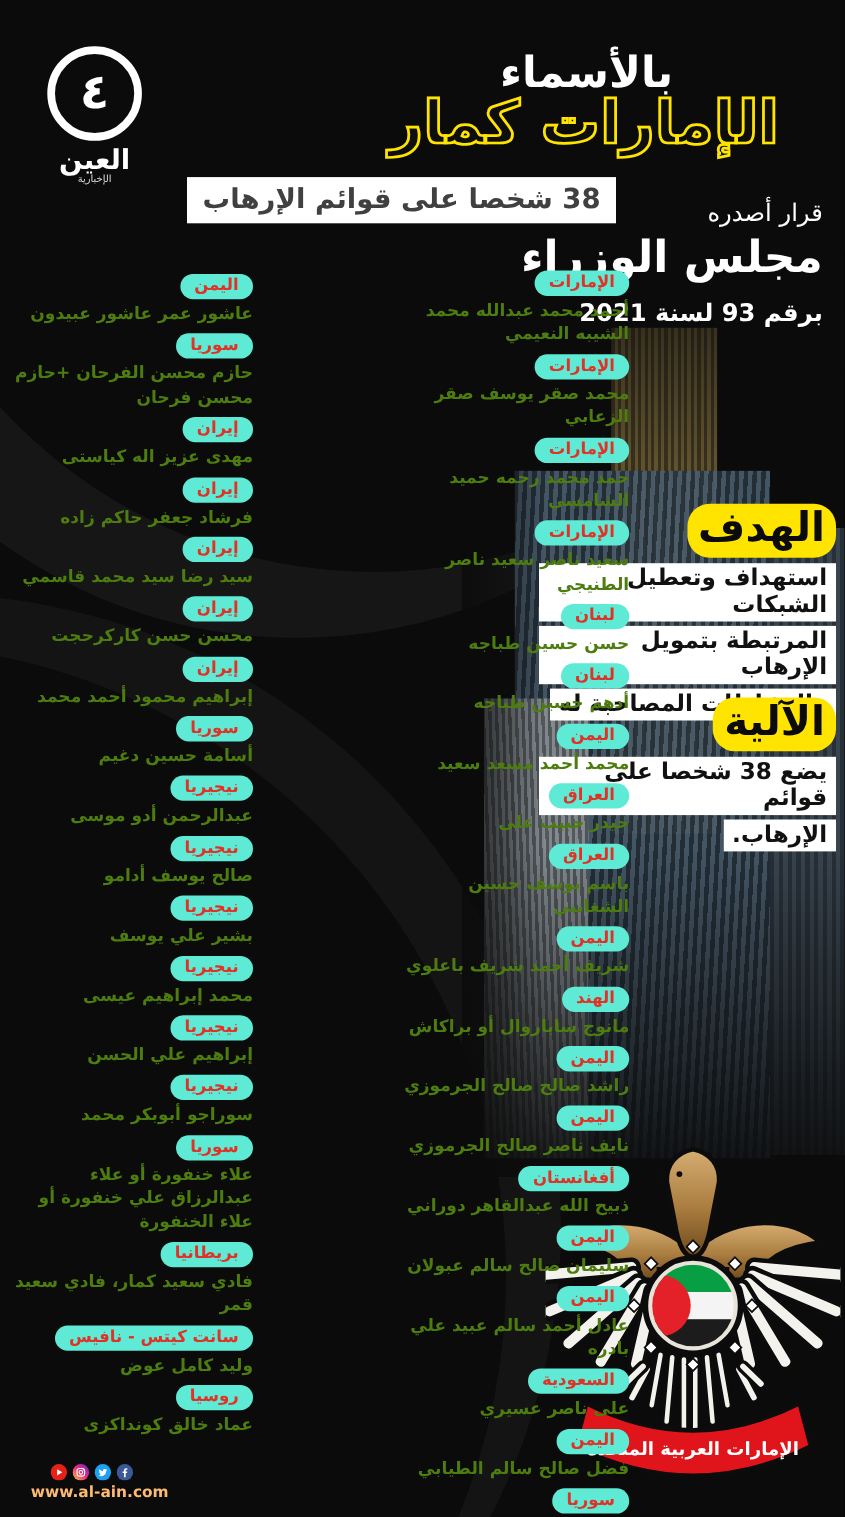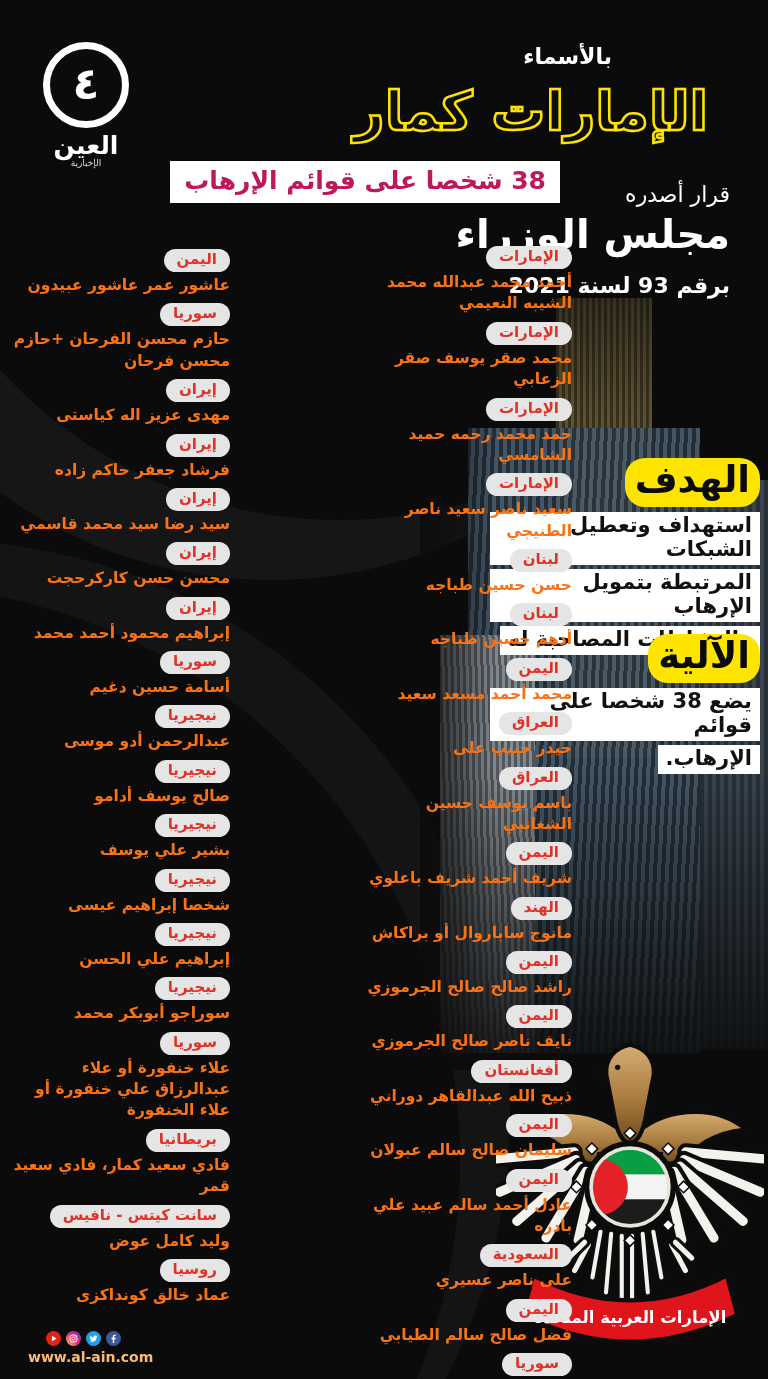--- a/index.html
+++ b/index.html
@@ -40,33 +40,33 @@
   }
   
   .logo{position:absolute;top:42px;left:34px;width:104px;text-align:center;color:#fff;z-index:6;}
   .logo-circle{
     width:72px;height:72px;margin:0 auto;border:7px solid #fff;border-radius:50%;
     font-size:44px;font-weight:bold;line-height:70px;color:#fff;
   }
   .logo-name{font-size:25px;font-weight:bold;margin-top:3px;}
   .logo-sub{font-size:9px;opacity:.85;margin-top:-2px;letter-spacing:1px;}
   
-  .kicker{position:absolute;top:44px;right:156px;color:#fff;font-size:22px;font-weight:bold;z-index:6;}
+  .kicker{position:absolute;top:44px;right:156px;color:#fff;font-size:39px;font-weight:bold;z-index:6;}
   .headline{
     position:absolute;top:80px;right:60px;z-index:6;
     font-size:54px;font-weight:bold;color:#0e0e0e;
     -webkit-text-stroke:2.5px #ffe400;letter-spacing:1px;
   }
   .subtitle-badge{
     position:absolute;top:161px;right:208px;z-index:6;
-    background:#ffffff;color:#be185d;font-size:25px;font-weight:bold;
+    background:#ffffff;color:#404040;font-size:25px;font-weight:bold;
     padding:5px 14px 8px;
   }
   
-  .decision{position:absolute;top:182px;right:38px;text-align:right;color:#fff;z-index:6;}
+  .decision{position:absolute;top:182px;right:20px;text-align:right;color:#fff;z-index:6;}
   .decision-intro{font-size:22px;}
   .decision-body{font-size:40px;font-weight:bold;margin:4px 0 16px;}
   .decision-number{font-size:22px;font-weight:bold;}
   
   .panel{position:absolute;right:8px;width:270px;text-align:right;z-index:5;}
   .panel-goal{top:458px;}
   .panel-mech{top:634px;}
   .yellow-head{
     display:inline-block;background:#ffe400;color:#0b0b0b;
     font-size:37px;font-weight:bold;padding:0 10px 6px;margin-bottom:5px;border-radius:20px;
@@ -75,24 +75,24 @@
   .wbox{
     display:inline-block;background:#ffffff;color:#111;
     font-size:21px;font-weight:bold;padding:1px 8px 4px;
   }
   
   .col{position:absolute;display:flex;flex-direction:column;align-items:flex-start;z-index:6;}
   .col-inner{top:246px;right:196px;width:212px;}
   .col-outer{top:249px;right:538px;width:222px;}
   .person{margin-bottom:7px;text-align:right;}
   .tag{
-    display:inline-block;background:#e5e5e5;color:#e03226;
+    display:inline-block;background:#5eead4;color:#e03226;
     font-size:15px;font-weight:bold;padding:1px 13px 4px;border-radius:15px;margin-bottom:3px;
   }
-  .pname{color:#f97316;font-size:15.5px;font-weight:bold;line-height:1.38;}
+  .pname{color:#4d7c0f;font-size:15.5px;font-weight:bold;line-height:1.38;}
   
   .emblem{position:absolute;left:496px;top:1034px;width:268px;height:310px;z-index:4;}
   
   .social{position:absolute;left:46px;top:1331px;display:flex;gap:5px;direction:ltr;z-index:6;}
   .social svg{display:block;}
   .website{position:absolute;left:28px;top:1349px;color:#fdba74;font-size:14px;font-weight:bold;direction:ltr;z-index:6;}
 </style>
 </head>
 <body>
 
@@ -304,21 +304,21 @@
     <div class="pname">صالح يوسف أدامو</div>
   </div>
 
   <div class="person">
     <span class="tag">نيجيريا</span>
     <div class="pname">بشير علي يوسف</div>
   </div>
 
   <div class="person">
     <span class="tag">نيجيريا</span>
-    <div class="pname">شخصا إبراهيم عيسى</div>
+    <div class="pname">محمد إبراهيم عيسى</div>
   </div>
 
   <div class="person">
     <span class="tag">نيجيريا</span>
     <div class="pname">إبراهيم علي الحسن</div>
   </div>
 
   <div class="person">
     <span class="tag">نيجيريا</span>
     <div class="pname">سوراجو أبوبكر محمد</div>

